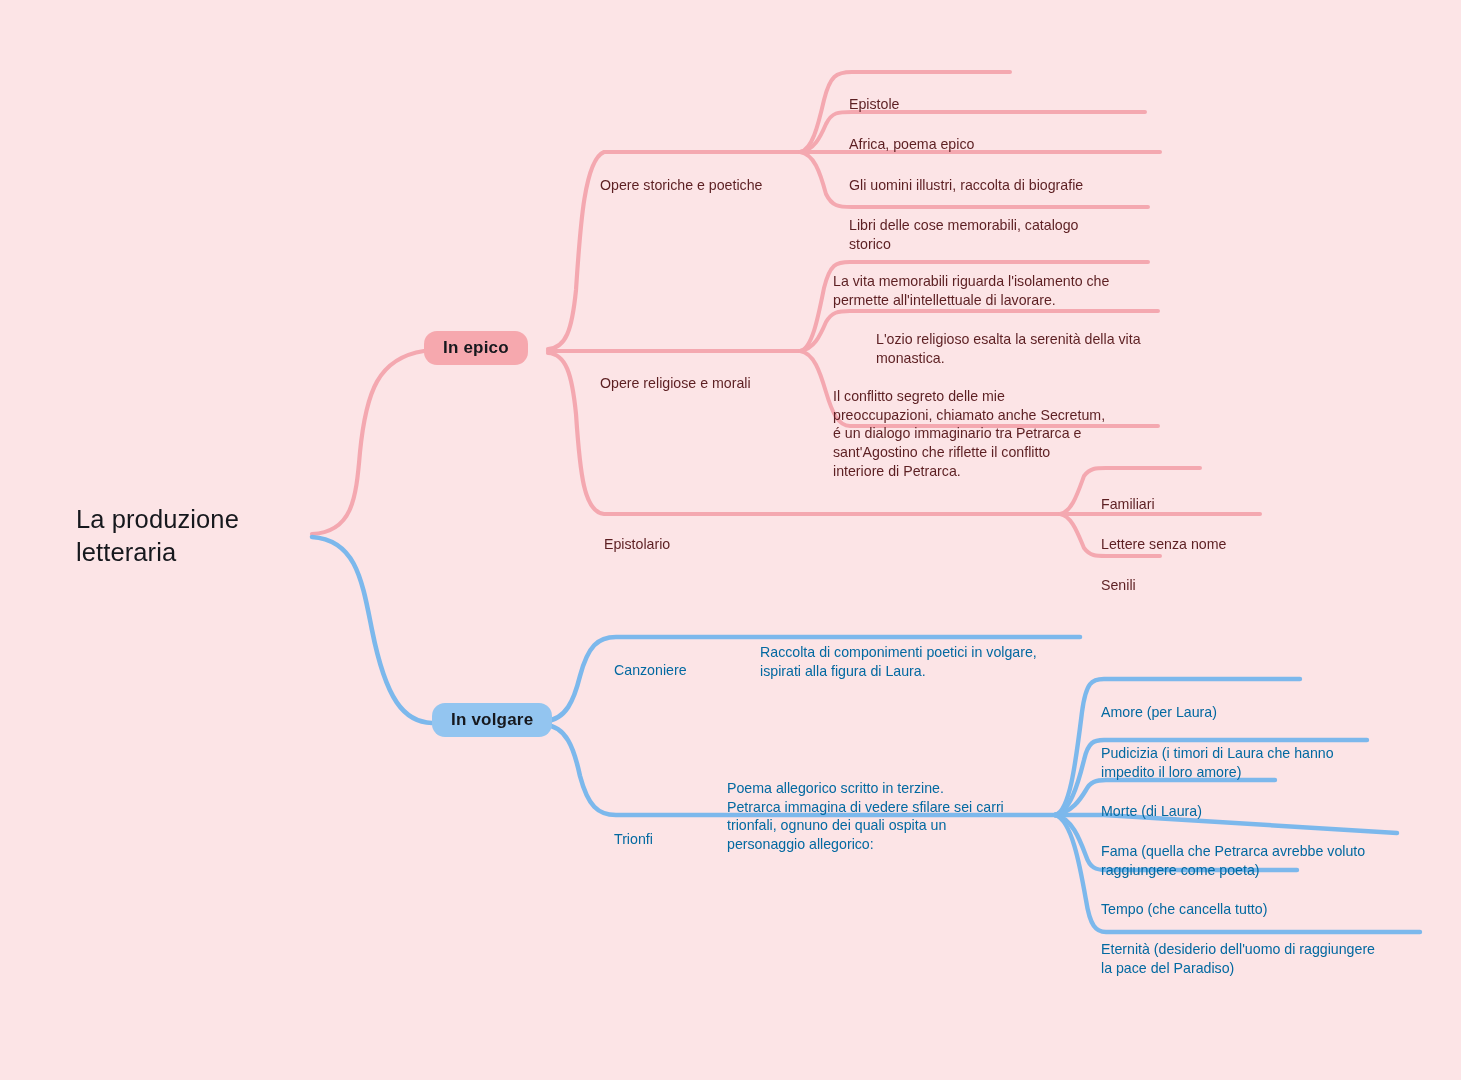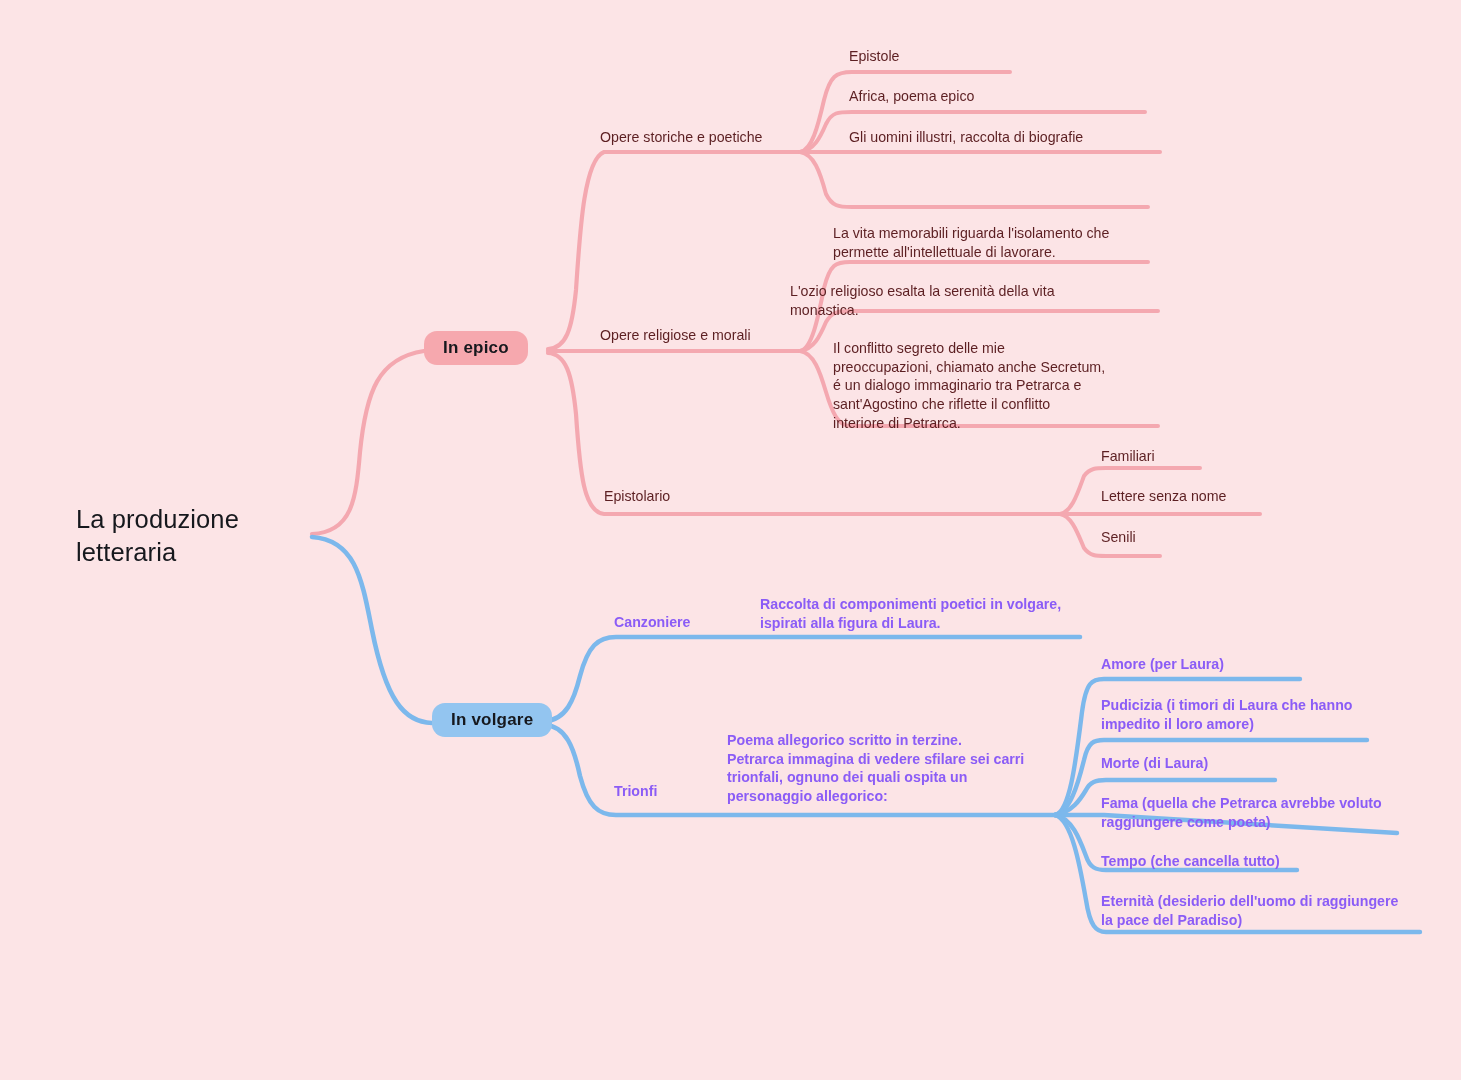--- a/index.html
+++ b/index.html
@@ -50,23 +50,24 @@
   }
   .pill-latino { background: #f6a8ae; }
   .pill-volgare { background: #93c5f0; }
 
   
   .leaf {
     position: absolute;
     font-size: 14.2px;
     line-height: 1.32;
     white-space: pre-line;
+    margin-top: 48px;
   }
   .leaf.pink { color: #5c1f22; }
-  .leaf.blue { color: #8b5cf6; font-weight: bold; }
+  .leaf.blue { color: #0369a1; }
   .leaf.mid { font-size: 14.2px; }
 </style>
 </head>
 <body>
 
 <div id="canvas">
 
   <svg id="wires" viewBox="0 0 1461 1080">
     <g fill="none" stroke-linecap="round" stroke-linejoin="round">
 
@@ -120,25 +121,27 @@
 
   <div class="leaf pink mid" style="left:604px; top:487px;">Epistolario</div>
 
 
   <div class="leaf pink" style="left:849px; top:47px;">Epistole</div>
 
   <div class="leaf pink" style="left:849px; top:87px;">Africa, poema epico</div>
 
   <div class="leaf pink" style="left:849px; top:128px;">Gli uomini illustri, raccolta di biografie</div>
 
+  <div class="leaf pink" style="left:849px; top:168px; width:300px;">Libri delle cose memorabili, catalogo
+storico</div>
 
   <div class="leaf pink" style="left:833px; top:224px; width:310px;">La vita memorabili riguarda l'isolamento che
 permette all'intellettuale di lavorare.</div>
 
-  <div class="leaf pink" style="left:790px; top:282px; width:340px;">L'ozio religioso esalta la serenità della vita
+  <div class="leaf pink" style="left:876px; top:282px; width:340px;">L'ozio religioso esalta la serenità della vita
 monastica.</div>
 
   <div class="leaf pink" style="left:833px; top:339px; width:330px;">Il conflitto segreto delle mie
 preoccupazioni, chiamato anche Secretum,
 é un dialogo immaginario tra Petrarca e
 sant'Agostino che riflette il conflitto
 interiore di Petrarca.</div>
 
   <div class="leaf pink" style="left:1101px; top:447px;">Familiari</div>
 

